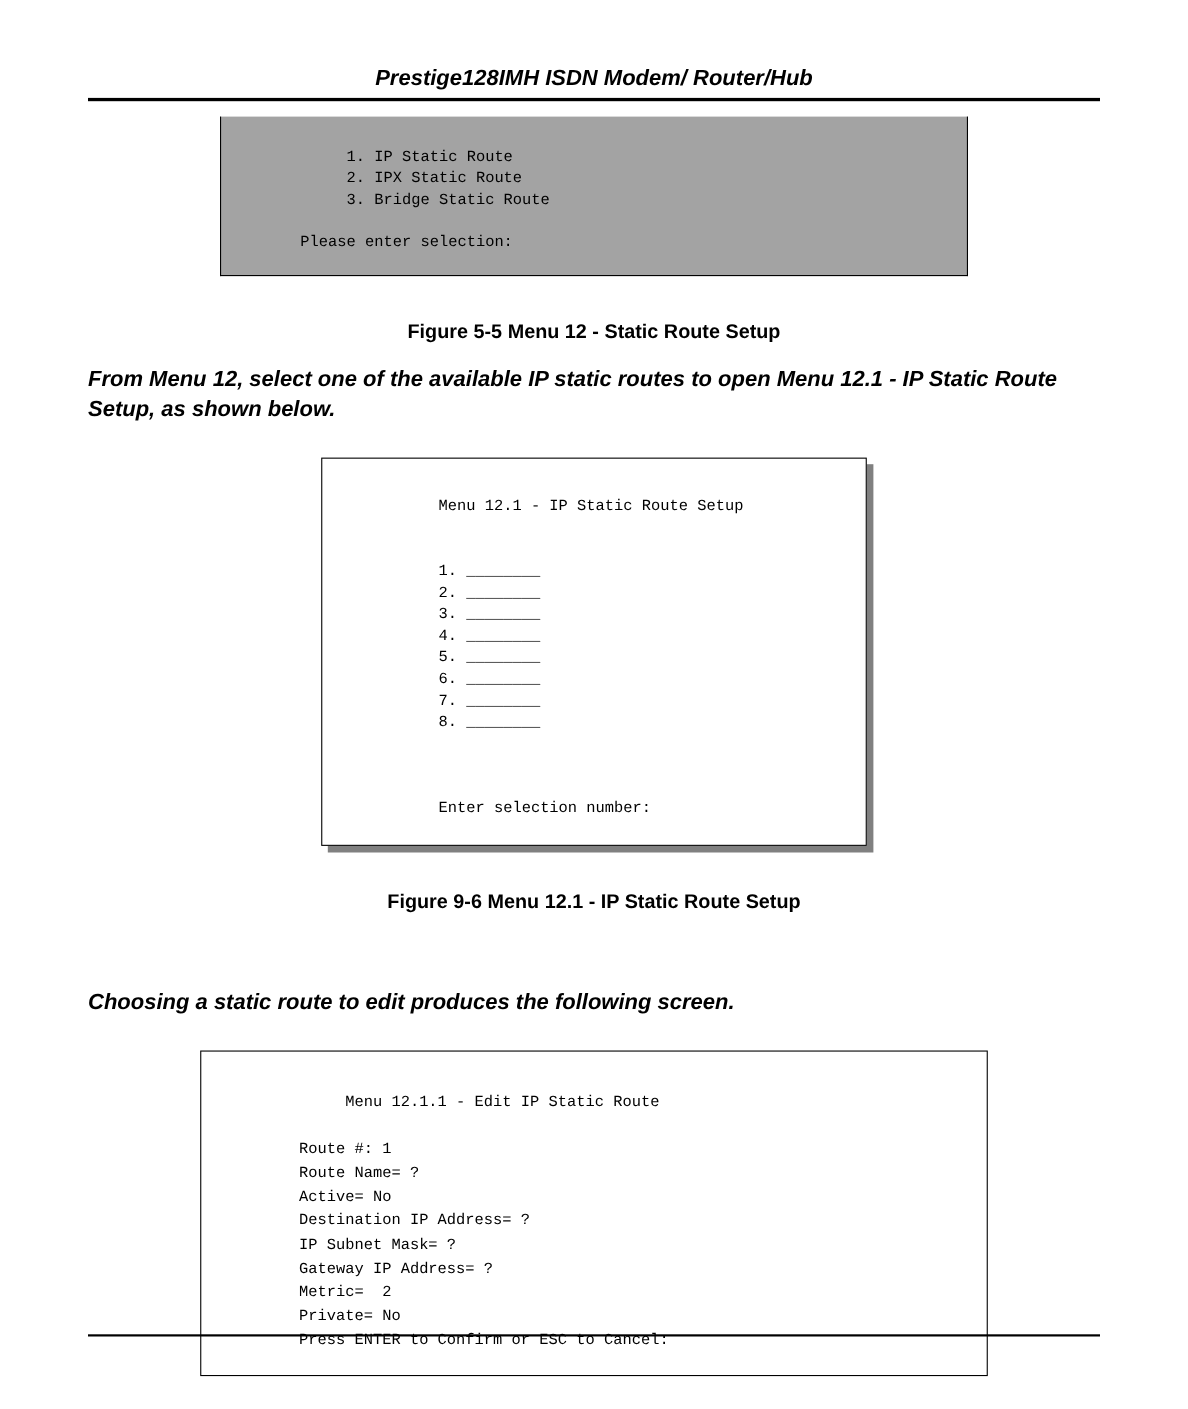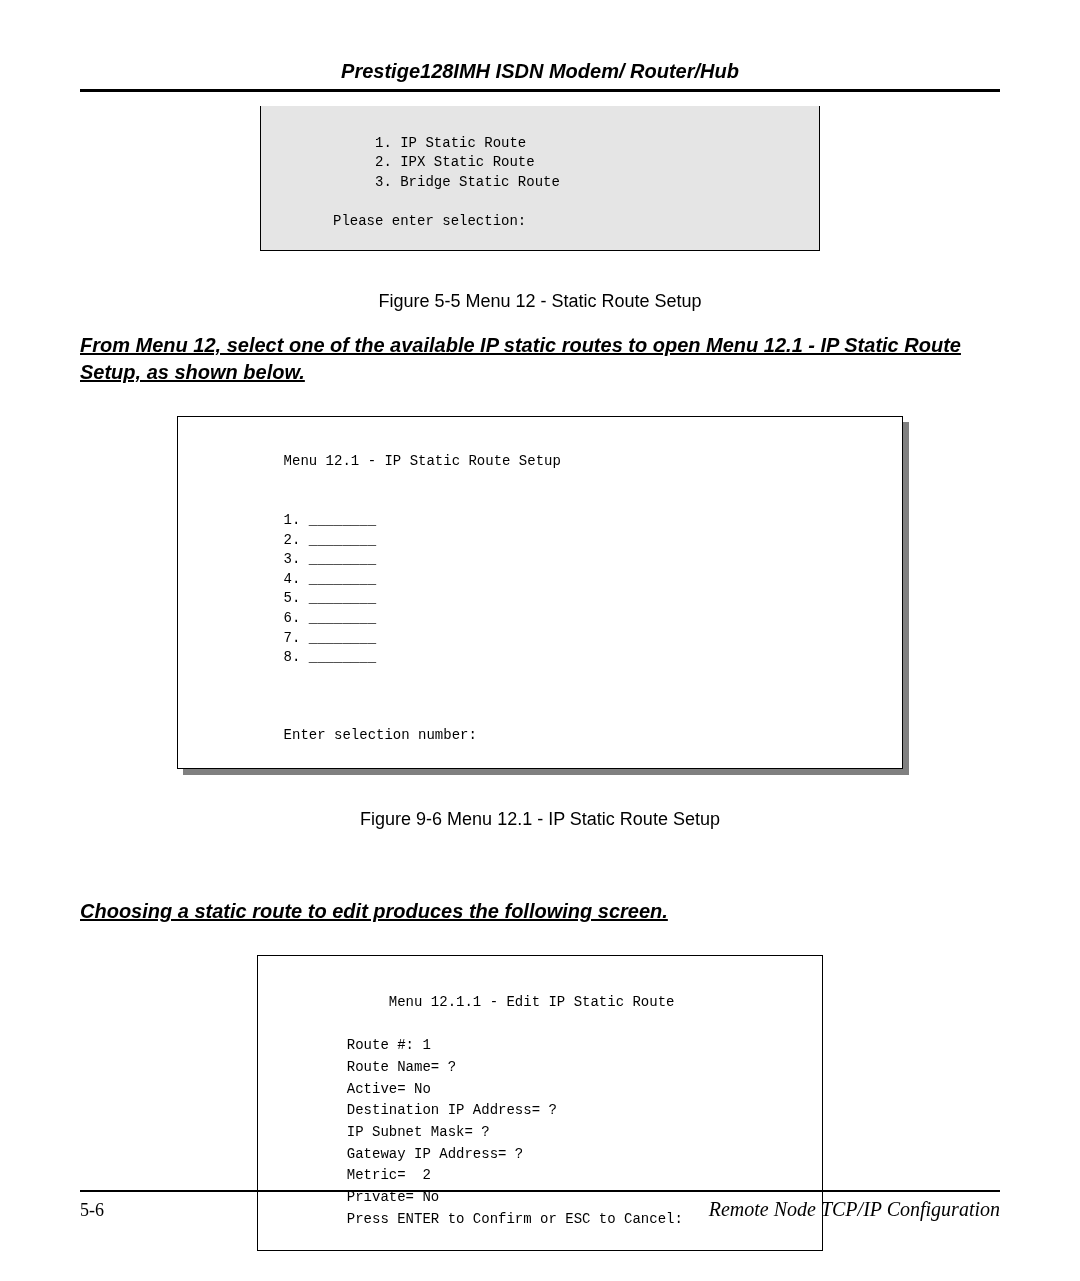--- a/index.html
+++ b/index.html
@@ -20,51 +20,50 @@
       padding-bottom: 6px;
       text-align: center;
     }
     .header-rule {
       height: 3px;
       background: #000;
       margin-bottom: 4px;
     }
     .menu-box {
       margin: 0 auto;
-      width: 560px;
+      width: 680px;
       border: 1px solid #000;
       border-top: none;
-      background: #e5e5e5;
+      background: #a3a3a3;
       font-family: "Courier New", Courier, monospace;
       font-size: 14px;
       padding: 18px 32px 18px 30px;
       white-space: pre;
       line-height: 1.4;
     }
     .menu-box.first {
       padding-top: 8px;
     }
     .figure-caption {
       text-align: center;
       font-family: Arial, Helvetica, sans-serif;
-      font-weight: normal;
+      font-weight: bold;
       font-size: 18px;
       margin: 40px 0 20px 0;
     }
     .body-italic {
       font-family: Arial, Helvetica, sans-serif;
       font-weight: bold;
       font-style: italic;
       font-size: 20px;
       line-height: 1.35;
       margin: 20px 0 30px 0;
-      text-decoration: underline;
     }
     .shadow-box-wrap {
-      width: 726px;
+      width: 496px;
       margin: 20px auto 0 auto;
       position: relative;
       border-radius: 22px;
     }
     .shadow-box-wrap::after {
       content: "";
       position: absolute;
       top: 6px;
       left: 6px;
       width: 100%;
@@ -77,21 +76,21 @@
       z-index: 1;
       background: #fff;
       border: 1px solid #000;
       font-family: "Courier New", Courier, monospace;
       font-size: 14px;
       padding: 16px 30px 22px 30px;
       white-space: pre;
       line-height: 1.4;
     }
     .plain-box {
-      width: 566px;
+      width: 716px;
       margin: 10px auto 0 auto;
       background: #fff;
       border: 1px solid #000;
       font-family: "Courier New", Courier, monospace;
       font-size: 14px;
       padding: 14px 30px 20px 30px;
       white-space: pre;
       line-height: 1.55;
     }
     .footer {
@@ -178,17 +177,13 @@
 <span>       Destination IP Address= ?</span>
 <span>       IP Subnet Mask= ?</span>
 <span>       Gateway IP Address= ?</span>
 <span>       Metric=  2</span>
 <span>       Private= No</span>
 <span>       Press ENTER to Confirm or ESC to Cancel:</span>
 </div>
 
 <div class="footer">
   <div class="footer-rule"></div>
-  <div class="footer-row">
-    <span class="page-num">5-6</span>
-    <span class="footer-title">Remote Node TCP/IP Configuration</span>
-  </div>
 </div>
 
 </body></html>

